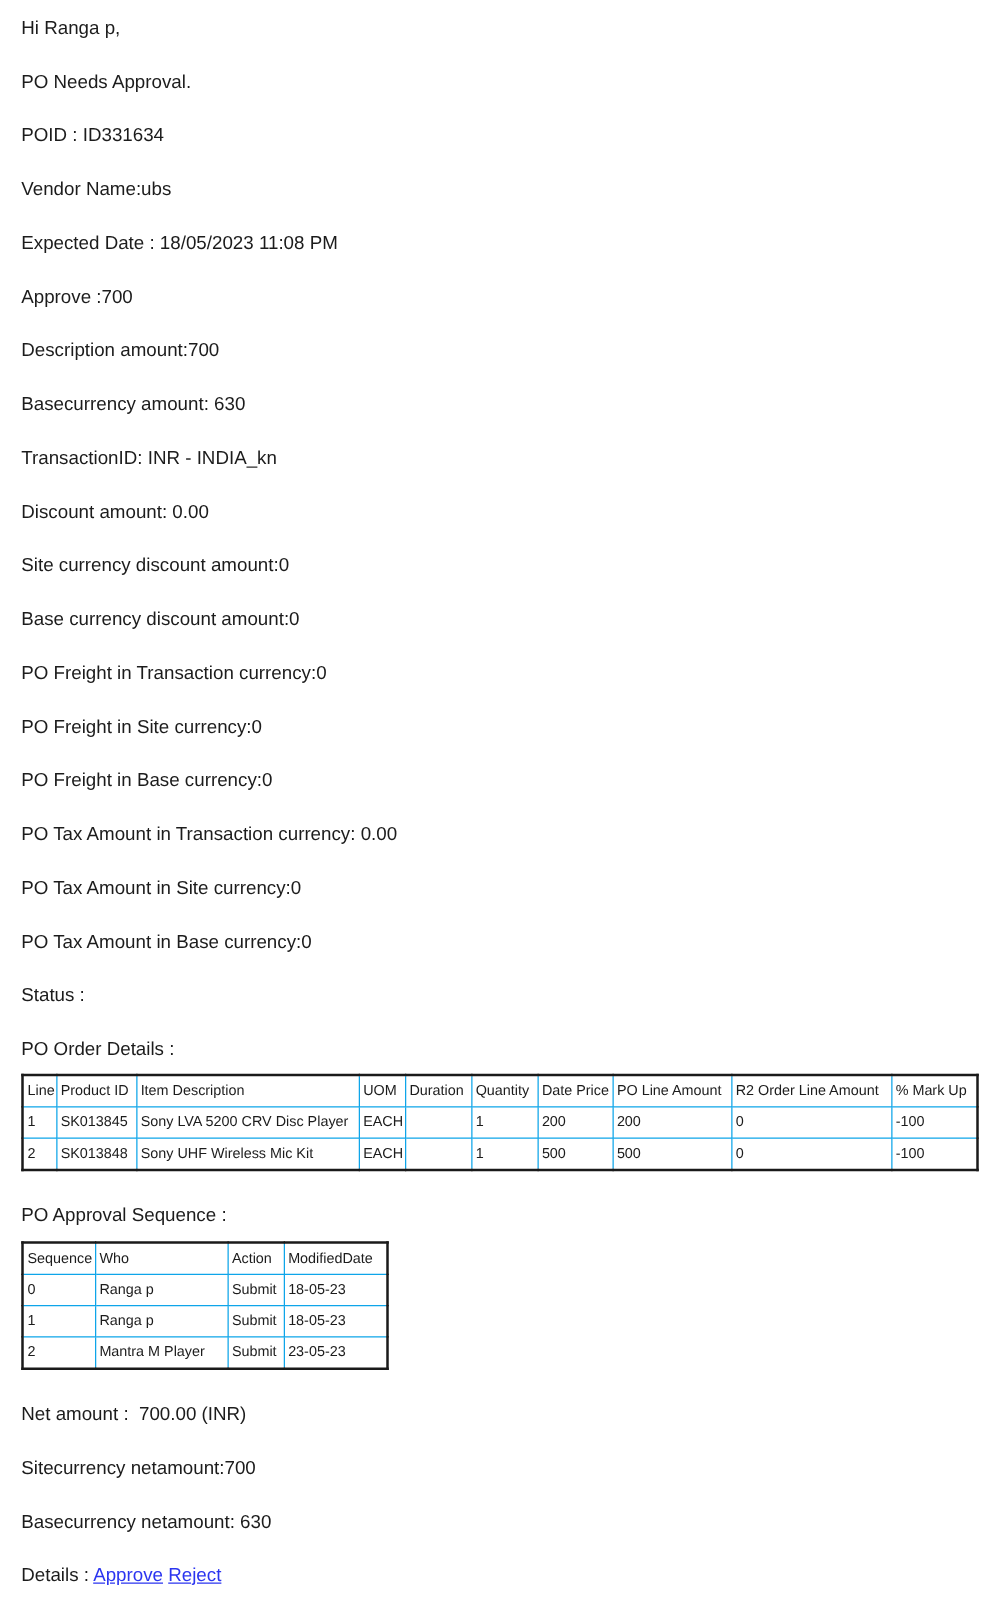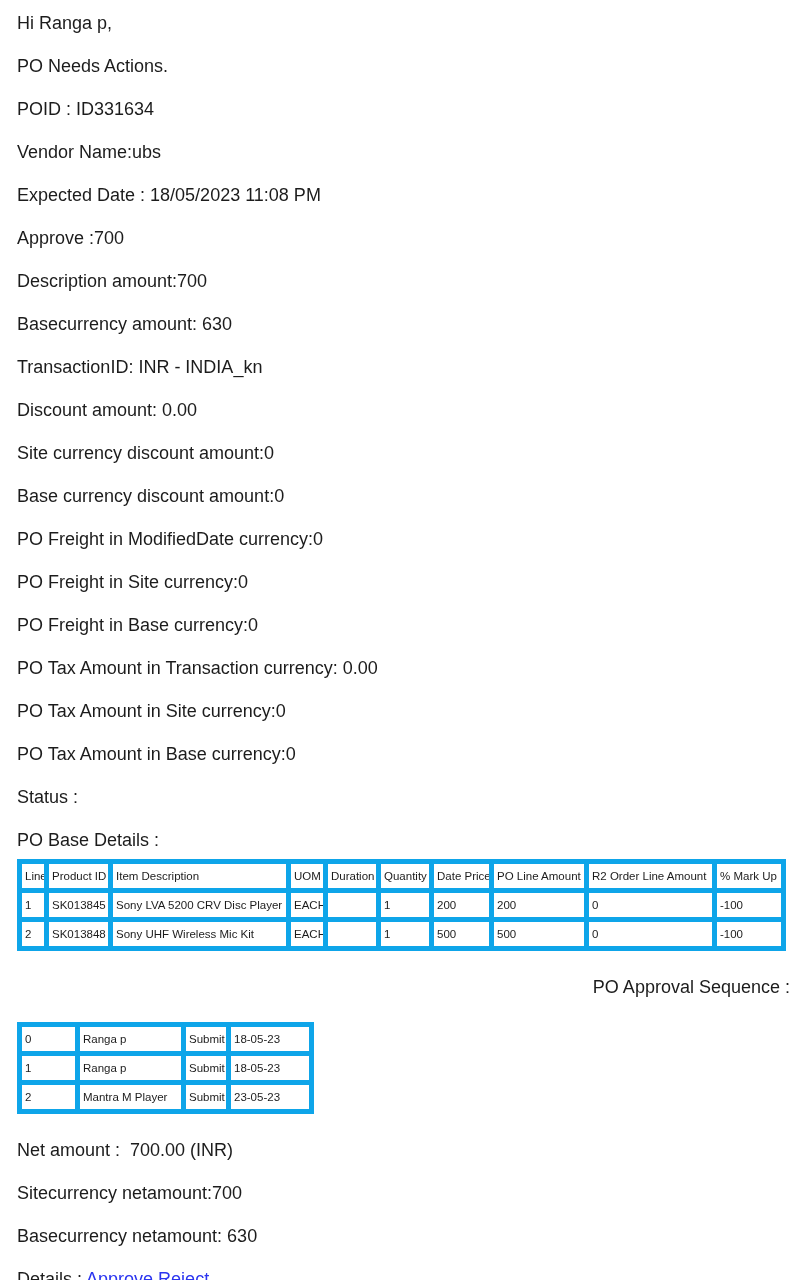--- a/index.html
+++ b/index.html
@@ -9,34 +9,34 @@
     width: 800px;
     height: 1280px;
     overflow: hidden;
     background: #ffffff;
     padding: 14px 10px 0 17px;
     font-family: "Liberation Sans", sans-serif;
     color: var(--text-color);
   }
   p.doc-line {
     margin: 0 0 25px 0;
-    font-size: 18px;
+    font-size: 15px;
     line-height: 18px;
     white-space: pre-wrap;
   }
   p.tight { margin-bottom: 10px; }
-  p.gap17 { margin-bottom: 26px; text-align: right; }
+  p.gap17 { margin-bottom: 11px; }
   table.doc-table {
     border-collapse: collapse;
     border: 2px solid #1a1a1a;
     table-layout: fixed;
     margin: 0 0 27px 0;
   }
   table.doc-table td, table.doc-table th {
-    border: 5px solid #0ea5e9;
+    border: 1px solid #0ea5e9;
     font-size: 11.5px;
     font-weight: normal;
     line-height: 20px;
     padding: 2px 3px;
     text-align: left;
     vertical-align: middle;
     white-space: nowrap;
     overflow: hidden;
   }
   #po-line-table { width: 764px; }
@@ -45,39 +45,39 @@
     color: var(--link-color);
     text-decoration: underline;
     cursor: pointer;
     margin-top: 31px;
   }
 </style>
 </head>
 <body>
 
 <p class="doc-line">Hi Ranga p,</p>
-<p class="doc-line">PO Needs Actions.</p>
+<p class="doc-line">PO Needs Approval.</p>
 <p class="doc-line">POID : ID331634</p>
 <p class="doc-line">Vendor Name:ubs</p>
 <p class="doc-line">Expected Date : 18/05/2023 11:08 PM</p>
 <p class="doc-line">Approve :700</p>
 <p class="doc-line">Description amount:700</p>
 <p class="doc-line">Basecurrency amount: 630</p>
 <p class="doc-line">TransactionID: INR - INDIA_kn</p>
 <p class="doc-line">Discount amount: 0.00</p>
 <p class="doc-line">Site currency discount amount:0</p>
 <p class="doc-line">Base currency discount amount:0</p>
-<p class="doc-line">PO Freight in ModifiedDate currency:0</p>
+<p class="doc-line">PO Freight in Transaction currency:0</p>
 <p class="doc-line">PO Freight in Site currency:0</p>
 <p class="doc-line">PO Freight in Base currency:0</p>
 <p class="doc-line">PO Tax Amount in Transaction currency: 0.00</p>
 <p class="doc-line">PO Tax Amount in Site currency:0</p>
 <p class="doc-line">PO Tax Amount in Base currency:0</p>
 <p class="doc-line">Status :</p>
-<p class="doc-line tight">PO Base Details :</p>
+<p class="doc-line tight">PO Order Details :</p>
 
 <table class="doc-table" id="po-line-table">
   <colgroup>
     <col style="width:27px">
       <col style="width:64px">
       <col style="width:178px">
       <col style="width:37px">
       <col style="width:53px">
       <col style="width:53px">
       <col style="width:60px">
@@ -128,20 +128,26 @@
 <p class="doc-line gap17">PO Approval Sequence :</p>
 
 <table class="doc-table" id="approval-table">
   <colgroup>
     <col style="width:58px">
       <col style="width:106px">
       <col style="width:45px">
       <col style="width:83px">
   </colgroup>
   <tbody>
+      <tr>
+    <th>Sequence</th>
+    <th>Who</th>
+    <th>Action</th>
+    <th>ModifiedDate</th>
+  </tr>
   <tr>
     <td>0</td>
     <td>Ranga p</td>
     <td>Submit</td>
     <td>18-05-23</td>
   </tr>
   <tr>
     <td>1</td>
     <td>Ranga p</td>
     <td>Submit</td>

